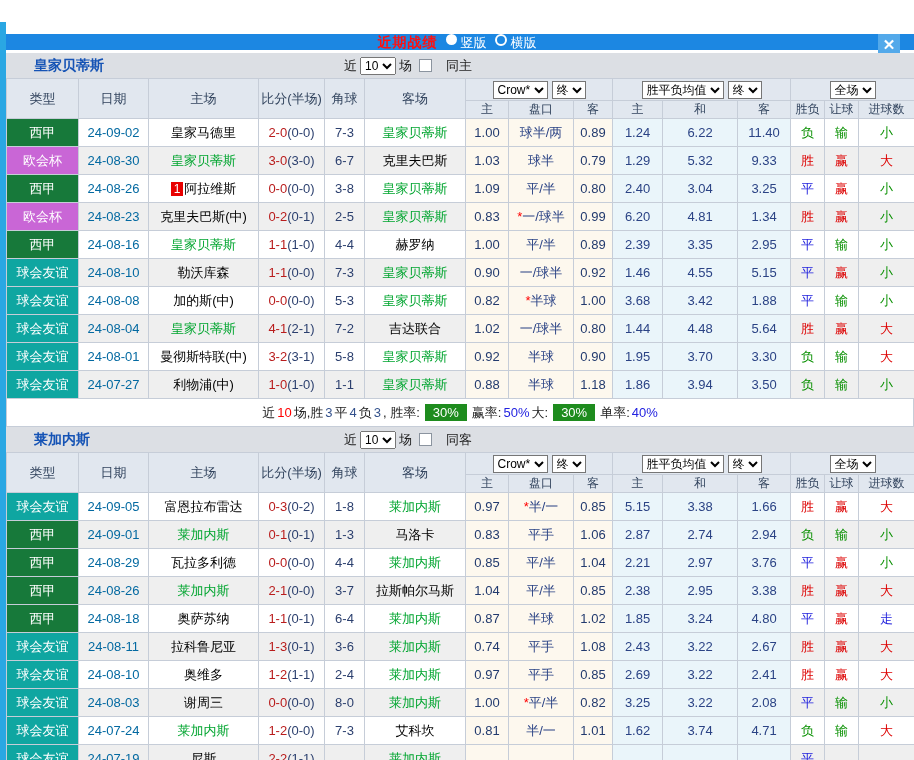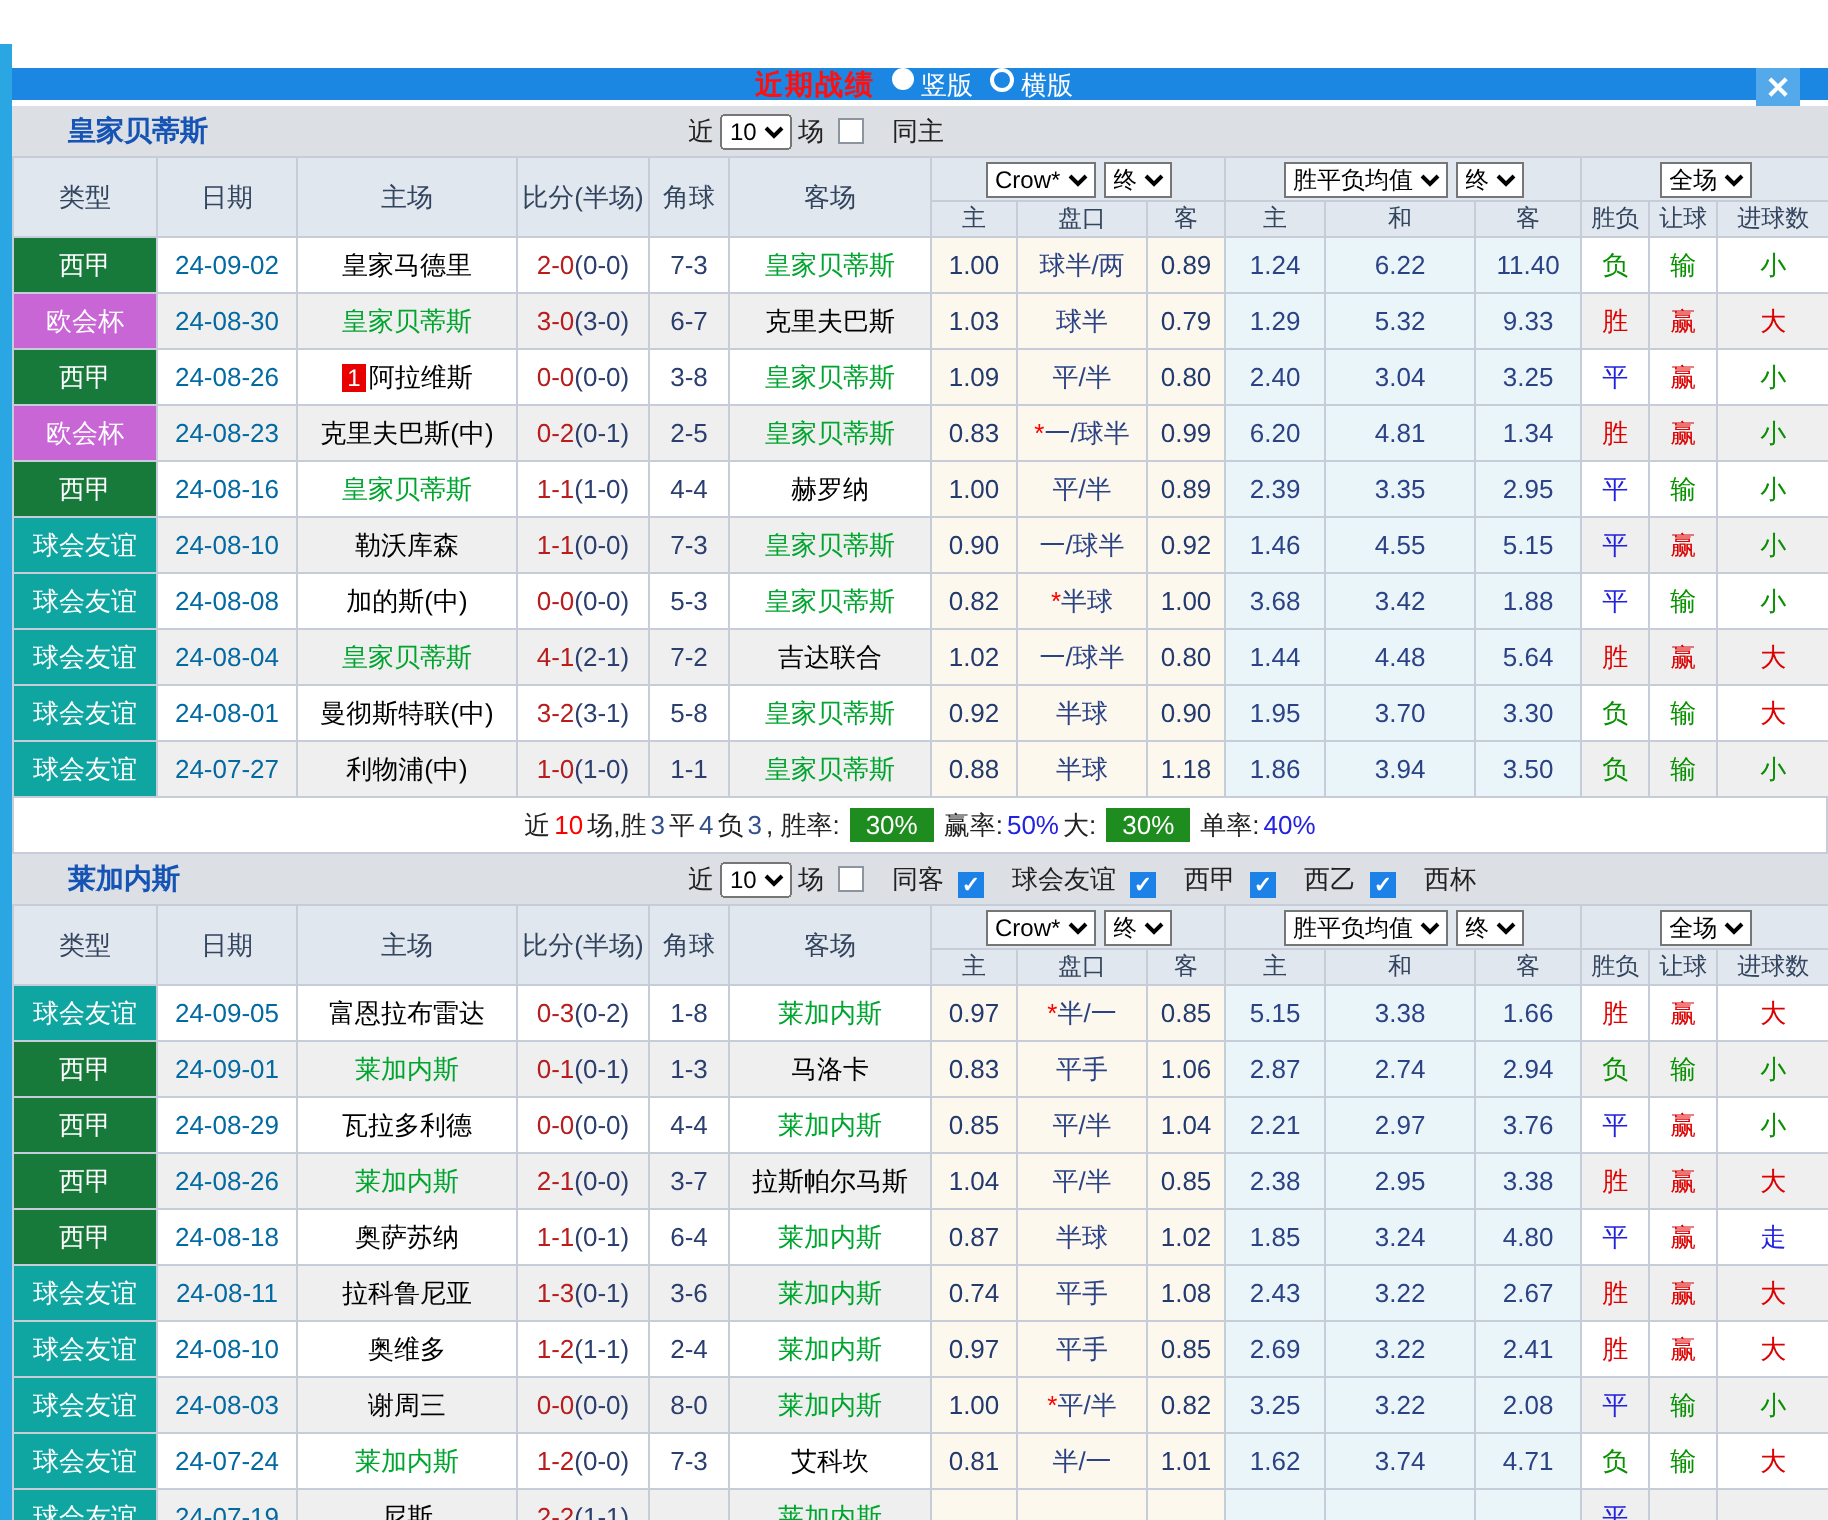--- a/index.html
+++ b/index.html
@@ -356,21 +356,20 @@
 
   <div class="section">
     <div class="sec-header">
       <span class="team">莱加内斯</span>
       <span class="filters">
         <span>近</span>
         <select><option>10</option></select>
         <span>场</span>
         <span class="cb unchecked"></span>
         <span class="flabel">同客</span>
-        <span><span class="cb checked">✓</span><span class="flabel">球会友谊</span><span class="cb checked">✓</span><span class="flabel">西甲</span><span class="cb checked">✓</span><span class="flabel">西乙</span><span class="cb checked">✓</span><span class="flabel">西杯</span></span>
       </span>
     </div>
     <table>
       <colgroup>
         <col style="width:72px">
           <col style="width:70px">
           <col style="width:110px">
           <col style="width:66px">
         <col style="width:40px">
           <col style="width:101px">

